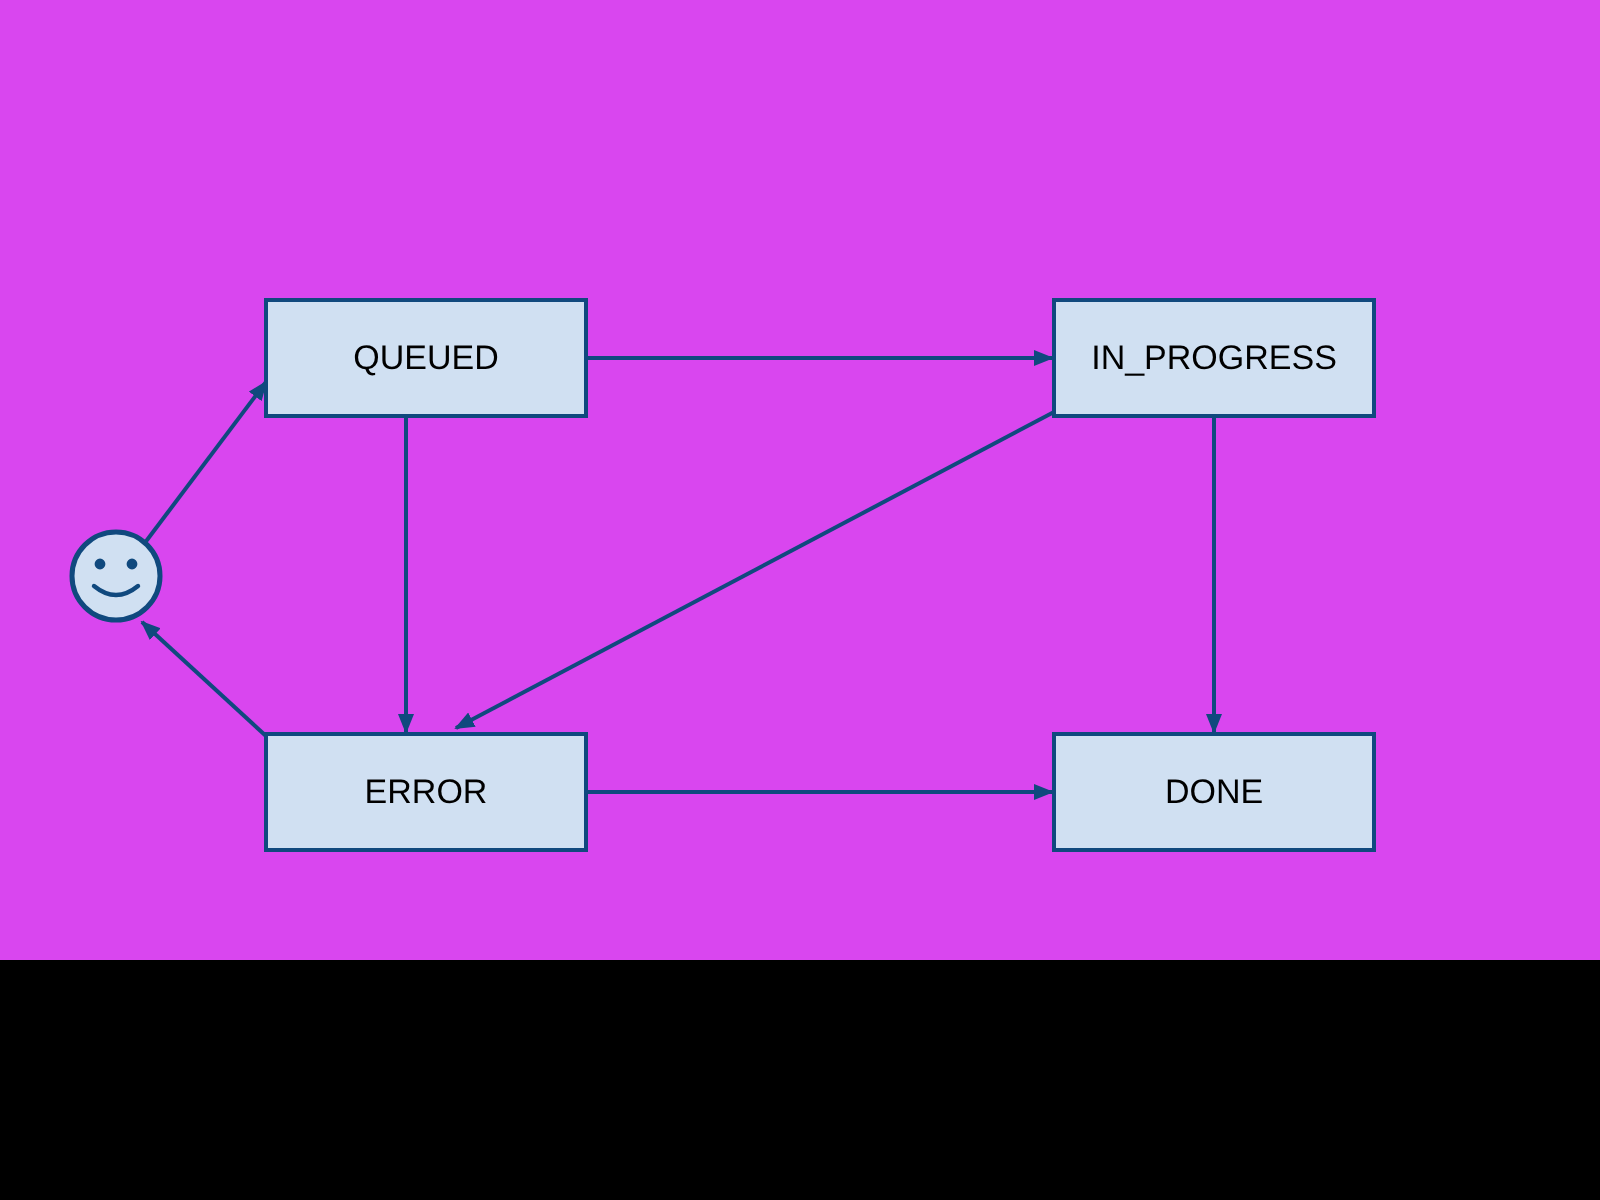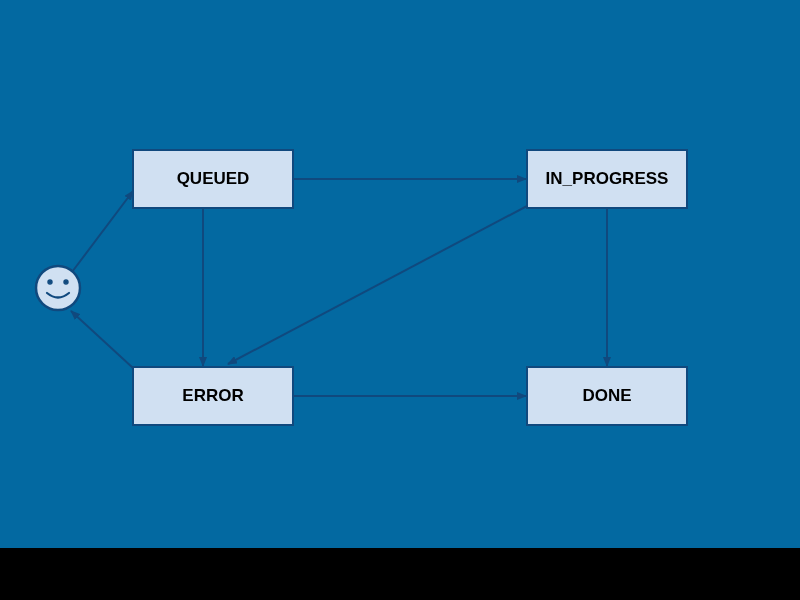--- a/index.html
+++ b/index.html
@@ -3,25 +3,24 @@
 <meta charset="utf-8">
 <style>
   html, body {
     margin: 0;
     padding: 0;
     background: #000000;
   }
   #canvas {
     position: relative;
     width: 800px;
-    height: 548px;
-    background: #0369a1;
+    height: 480px;
+    background: #d946ef;
     overflow: hidden;
     font-family: "Liberation Sans", "DejaVu Sans", sans-serif;
-    font-weight: bold;
   }
   #diagram-svg {
     position: absolute;
     left: 0;
     top: 0;
     width: 800px;
     height: 600px;
   }
   .node-box {
     fill: #d0e0f2;

